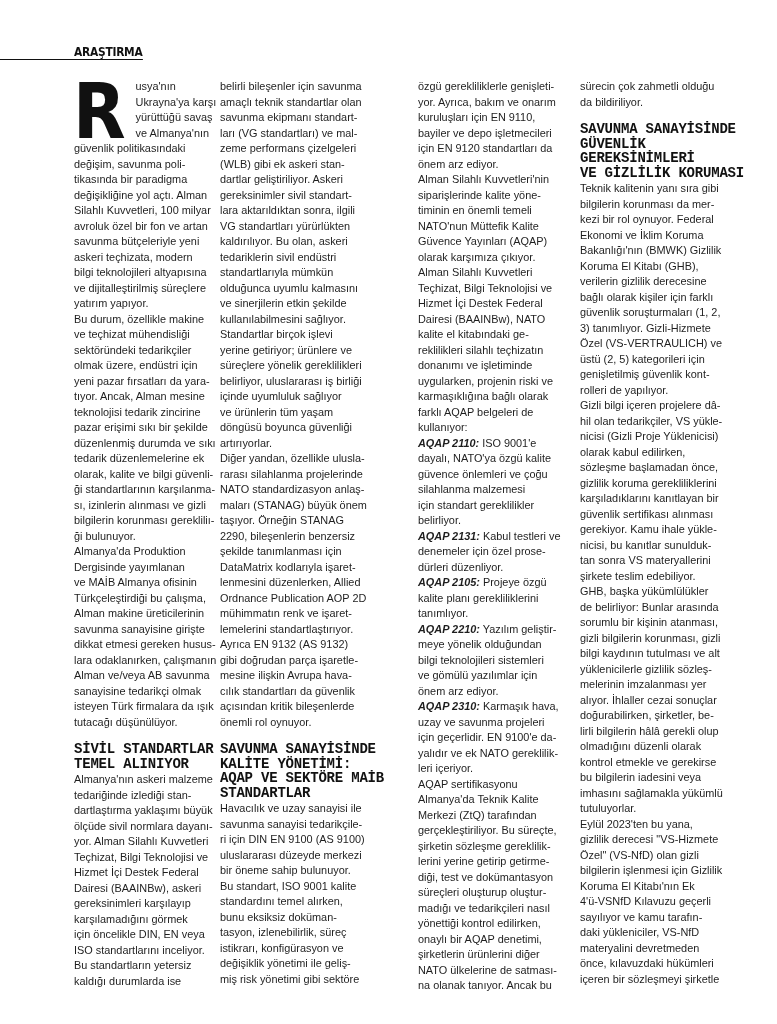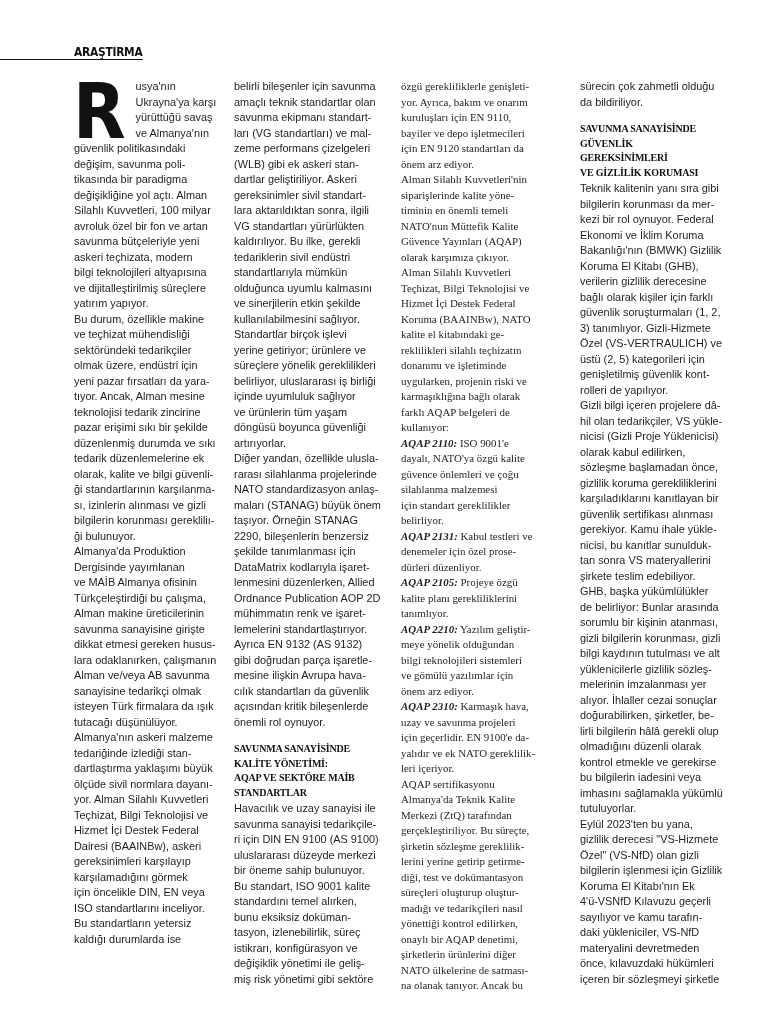--- a/index.html
+++ b/index.html
@@ -2,26 +2,26 @@
 <html><head>
 <meta charset="utf-8">
 <style>
   html, body { margin: 0; padding: 0; background: #ffffff; }
   body { width: 777px; height: 1024px; position: relative; overflow: hidden; font-family: "Liberation Sans", sans-serif; color: #1a1a1a; }
   .header-rule { position: absolute; left: 0; top: 59px; width: 135px; height: 1px; background: #111; }
   .section-title { position: absolute; left: 74px; top: 44px; font-family: "DejaVu Sans", sans-serif; font-weight: bold; font-size: 13px; letter-spacing: -0.3px; color: #111; transform: scaleX(0.82); transform-origin: left top; border-bottom: 1px solid #111; line-height: 15px; }
   .col { position: absolute; top: 79px; font-size: 10.9px; line-height: 15.5px; color: #1e1e1e; }
   .col p { margin: 0; white-space: nowrap; }
   .col1 { left: 74px; width: 160px; }
-  .col2 { left: 234px; width: 160px; }
-  .col3 { left: 401px; width: 158px; font-family: Liberation Serif, serif; }
+  .col2 { left: 220px; width: 160px; }
+  .col3 { left: 418px; width: 158px; }
   .col4 { left: 580px; width: 160px; }
   .dropcap { float: left; font-family: "DejaVu Sans", sans-serif; font-weight: 900; font-size: 76px; line-height: 58px; height: 58px; margin: 4px 4px 0 -1px; color: #111; transform: scaleX(0.9); transform-origin: left top; }
   .dropcap-wrap { height: 62px; }
-  .heading { font-family: Liberation Serif, serif; font-weight: bold; font-size: 10px; line-height: 14.5px; letter-spacing: -0.2px; color: #111; margin: 12px 0 1px 0; white-space: nowrap; }
+  .heading { font-family: Liberation Mono, monospace; font-weight: bold; font-size: 14px; line-height: 14.5px; letter-spacing: -0.2px; color: #111; margin: 12px 0 1px 0; white-space: nowrap; }
   .aqap { font-weight: bold; font-style: italic; margin-top: 11px; }
   .footer { position: absolute; left: 74px; top: 1035px; display: flex; align-items: center; gap: 3px; }
   .logo { font-family: "DejaVu Sans", sans-serif; font-weight: bold; font-size: 10px; letter-spacing: -0.4px; color: #111; }
   .logo-dot { display: inline-block; width: 6px; height: 6px; border-radius: 50%; background: #111; vertical-align: middle; margin: 0 -1px; }
   .page-num { font-family: "DejaVu Sans", sans-serif; font-weight: bold; font-size: 8px; color: #111; }
 </style>
 </head>
 <body>
 
 <div class="header-rule"></div>
@@ -70,20 +70,24 @@
       <p>Türkçeleştirdiği bu çalışma,</p>
       <p>Alman makine üreticilerinin</p>
       <p>savunma sanayisine girişte</p>
       <p>dikkat etmesi gereken husus-</p>
       <p>lara odaklanırken, çalışmanın</p>
       <p>Alman ve/veya AB savunma</p>
       <p>sanayisine tedarikçi olmak</p>
       <p>isteyen Türk firmalara da ışık</p>
       <p>tutacağı düşünülüyor.</p>
     </div>
+  <div class="heading">
+      <div>SİVİL STANDARTLAR</div>
+      <div>TEMEL ALINIYOR</div>
+    </div>
   <div>
       <p>Almanya'nın askeri malzeme</p>
       <p>tedariğinde izlediği stan-</p>
       <p>dartlaştırma yaklaşımı büyük</p>
       <p>ölçüde sivil normlara dayanı-</p>
       <p>yor. Alman Silahlı Kuvvetleri</p>
       <p>Teçhizat, Bilgi Teknolojisi ve</p>
       <p>Hizmet İçi Destek Federal</p>
       <p>Dairesi (BAAINBw), askeri</p>
       <p>gereksinimleri karşılayıp</p>
@@ -100,21 +104,21 @@
       <p>belirli bileşenler için savunma</p>
       <p>amaçlı teknik standartlar olan</p>
       <p>savunma ekipmanı standart-</p>
       <p>ları (VG standartları) ve mal-</p>
       <p>zeme performans çizelgeleri</p>
       <p>(WLB) gibi ek askeri stan-</p>
       <p>dartlar geliştiriliyor. Askeri</p>
       <p>gereksinimler sivil standart-</p>
       <p>lara aktarıldıktan sonra, ilgili</p>
       <p>VG standartları yürürlükten</p>
-      <p>kaldırılıyor. Bu ilke, gerekli</p>
+      <p>kaldırılıyor. Bu olan, askeri</p>
       <p>tedariklerin sivil endüstri</p>
       <p>standartlarıyla mümkün</p>
       <p>olduğunca uyumlu kalmasını</p>
       <p>ve sinerjilerin etkin şekilde</p>
       <p>kullanılabilmesini sağlıyor.</p>
       <p>Standartlar birçok işlevi</p>
       <p>yerine getiriyor; ürünlere ve</p>
       <p>süreçlere yönelik gereklilikleri</p>
       <p>belirliyor, uluslararası iş birliği</p>
       <p>içinde uyumluluk sağlıyor</p>
@@ -172,21 +176,21 @@
       <p>önem arz ediyor.</p>
       <p>Alman Silahlı Kuvvetleri'nin</p>
       <p>siparişlerinde kalite yöne-</p>
       <p>timinin en önemli temeli</p>
       <p>NATO'nun Müttefik Kalite</p>
       <p>Güvence Yayınları (AQAP)</p>
       <p>olarak karşımıza çıkıyor.</p>
       <p>Alman Silahlı Kuvvetleri</p>
       <p>Teçhizat, Bilgi Teknolojisi ve</p>
       <p>Hizmet İçi Destek Federal</p>
-      <p>Koruma (BAAINBw), NATO</p>
+      <p>Dairesi (BAAINBw), NATO</p>
       <p>kalite el kitabındaki ge-</p>
       <p>reklilikleri silahlı teçhizatın</p>
       <p>donanımı ve işletiminde</p>
       <p>uygularken, projenin riski ve</p>
       <p>karmaşıklığına bağlı olarak</p>
       <p>farklı AQAP belgeleri de</p>
       <p>kullanıyor:</p>
     </div>
   <div id="aqap-list">
       <p><span class="aqap">AQAP 2110:</span><span> ISO 9001'e</span></p>

